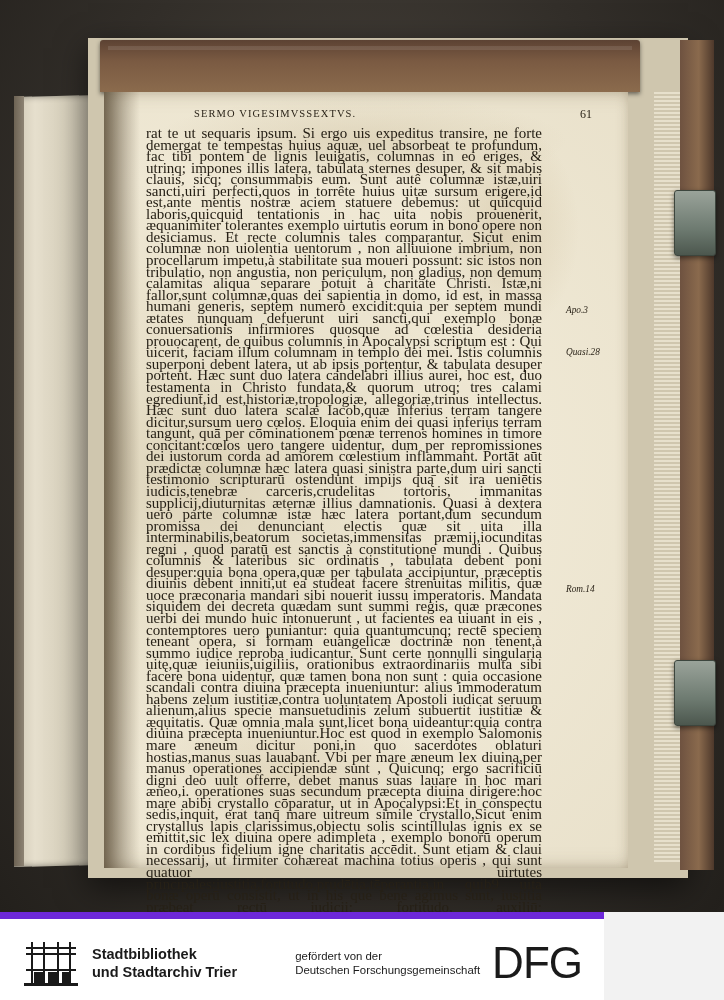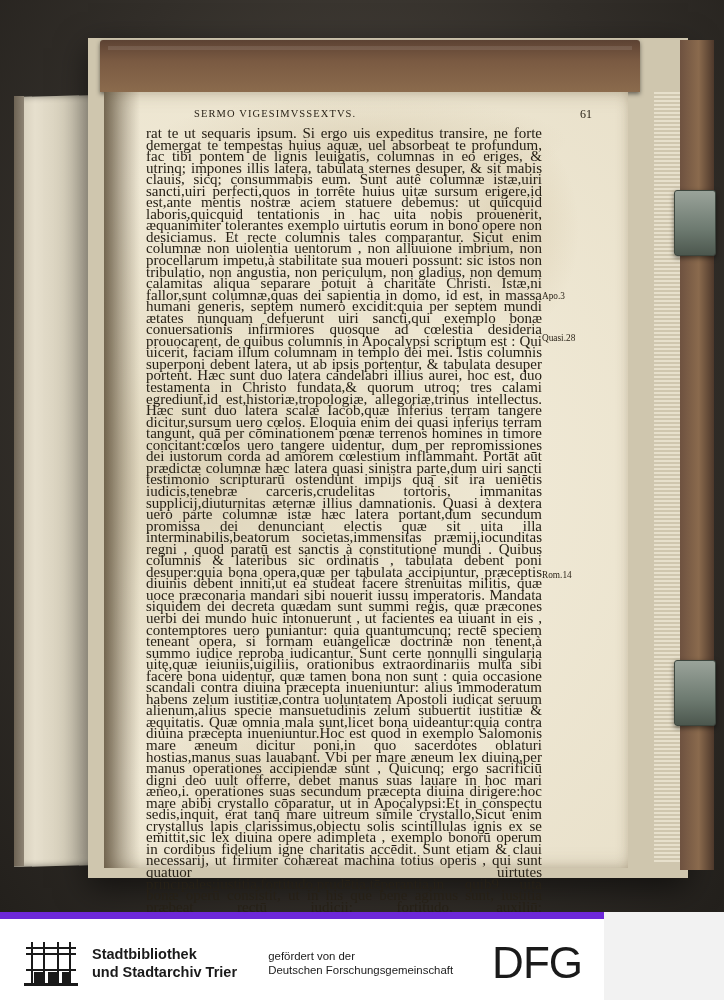--- a/index.html
+++ b/index.html
@@ -157,25 +157,27 @@
     color: #262016;
     text-align: justify;
     -webkit-hyphens: none;
     hyphens: none;
   }
   .body-col p {
     margin: 0;
   }
   .marginalia {
     position: absolute;
-    left: 396px;
+    left: 420px;
     width: 70px;
     font-size: 9.3px;
+    font-style: italic;
     color: #2b2419;
     line-height: 11px;
+    margin-top: 14px;
   }
   .colophon {
     width: 396px;
     text-align: center;
     font-size: 12px;
     color: #262016;
     margin-top: 14px;
     letter-spacing: .5px;
   }
   
@@ -204,21 +206,20 @@
     font-size: 14.5px;
     line-height: 18px;
     color: #1a1a1a;
     font-weight: bold;
     white-space: pre-line;
   }
   .footer-right {
     display: flex;
     align-items: center;
     padding-right: 22px;
-    gap: 27px;
   }
   .funder-text {
     font-size: 11.4px;
     line-height: 14px;
     color: #1a1a1a;
     text-align: left;
     margin-right: 12px;
     white-space: pre-line;
   }
   .dfg-logo {

